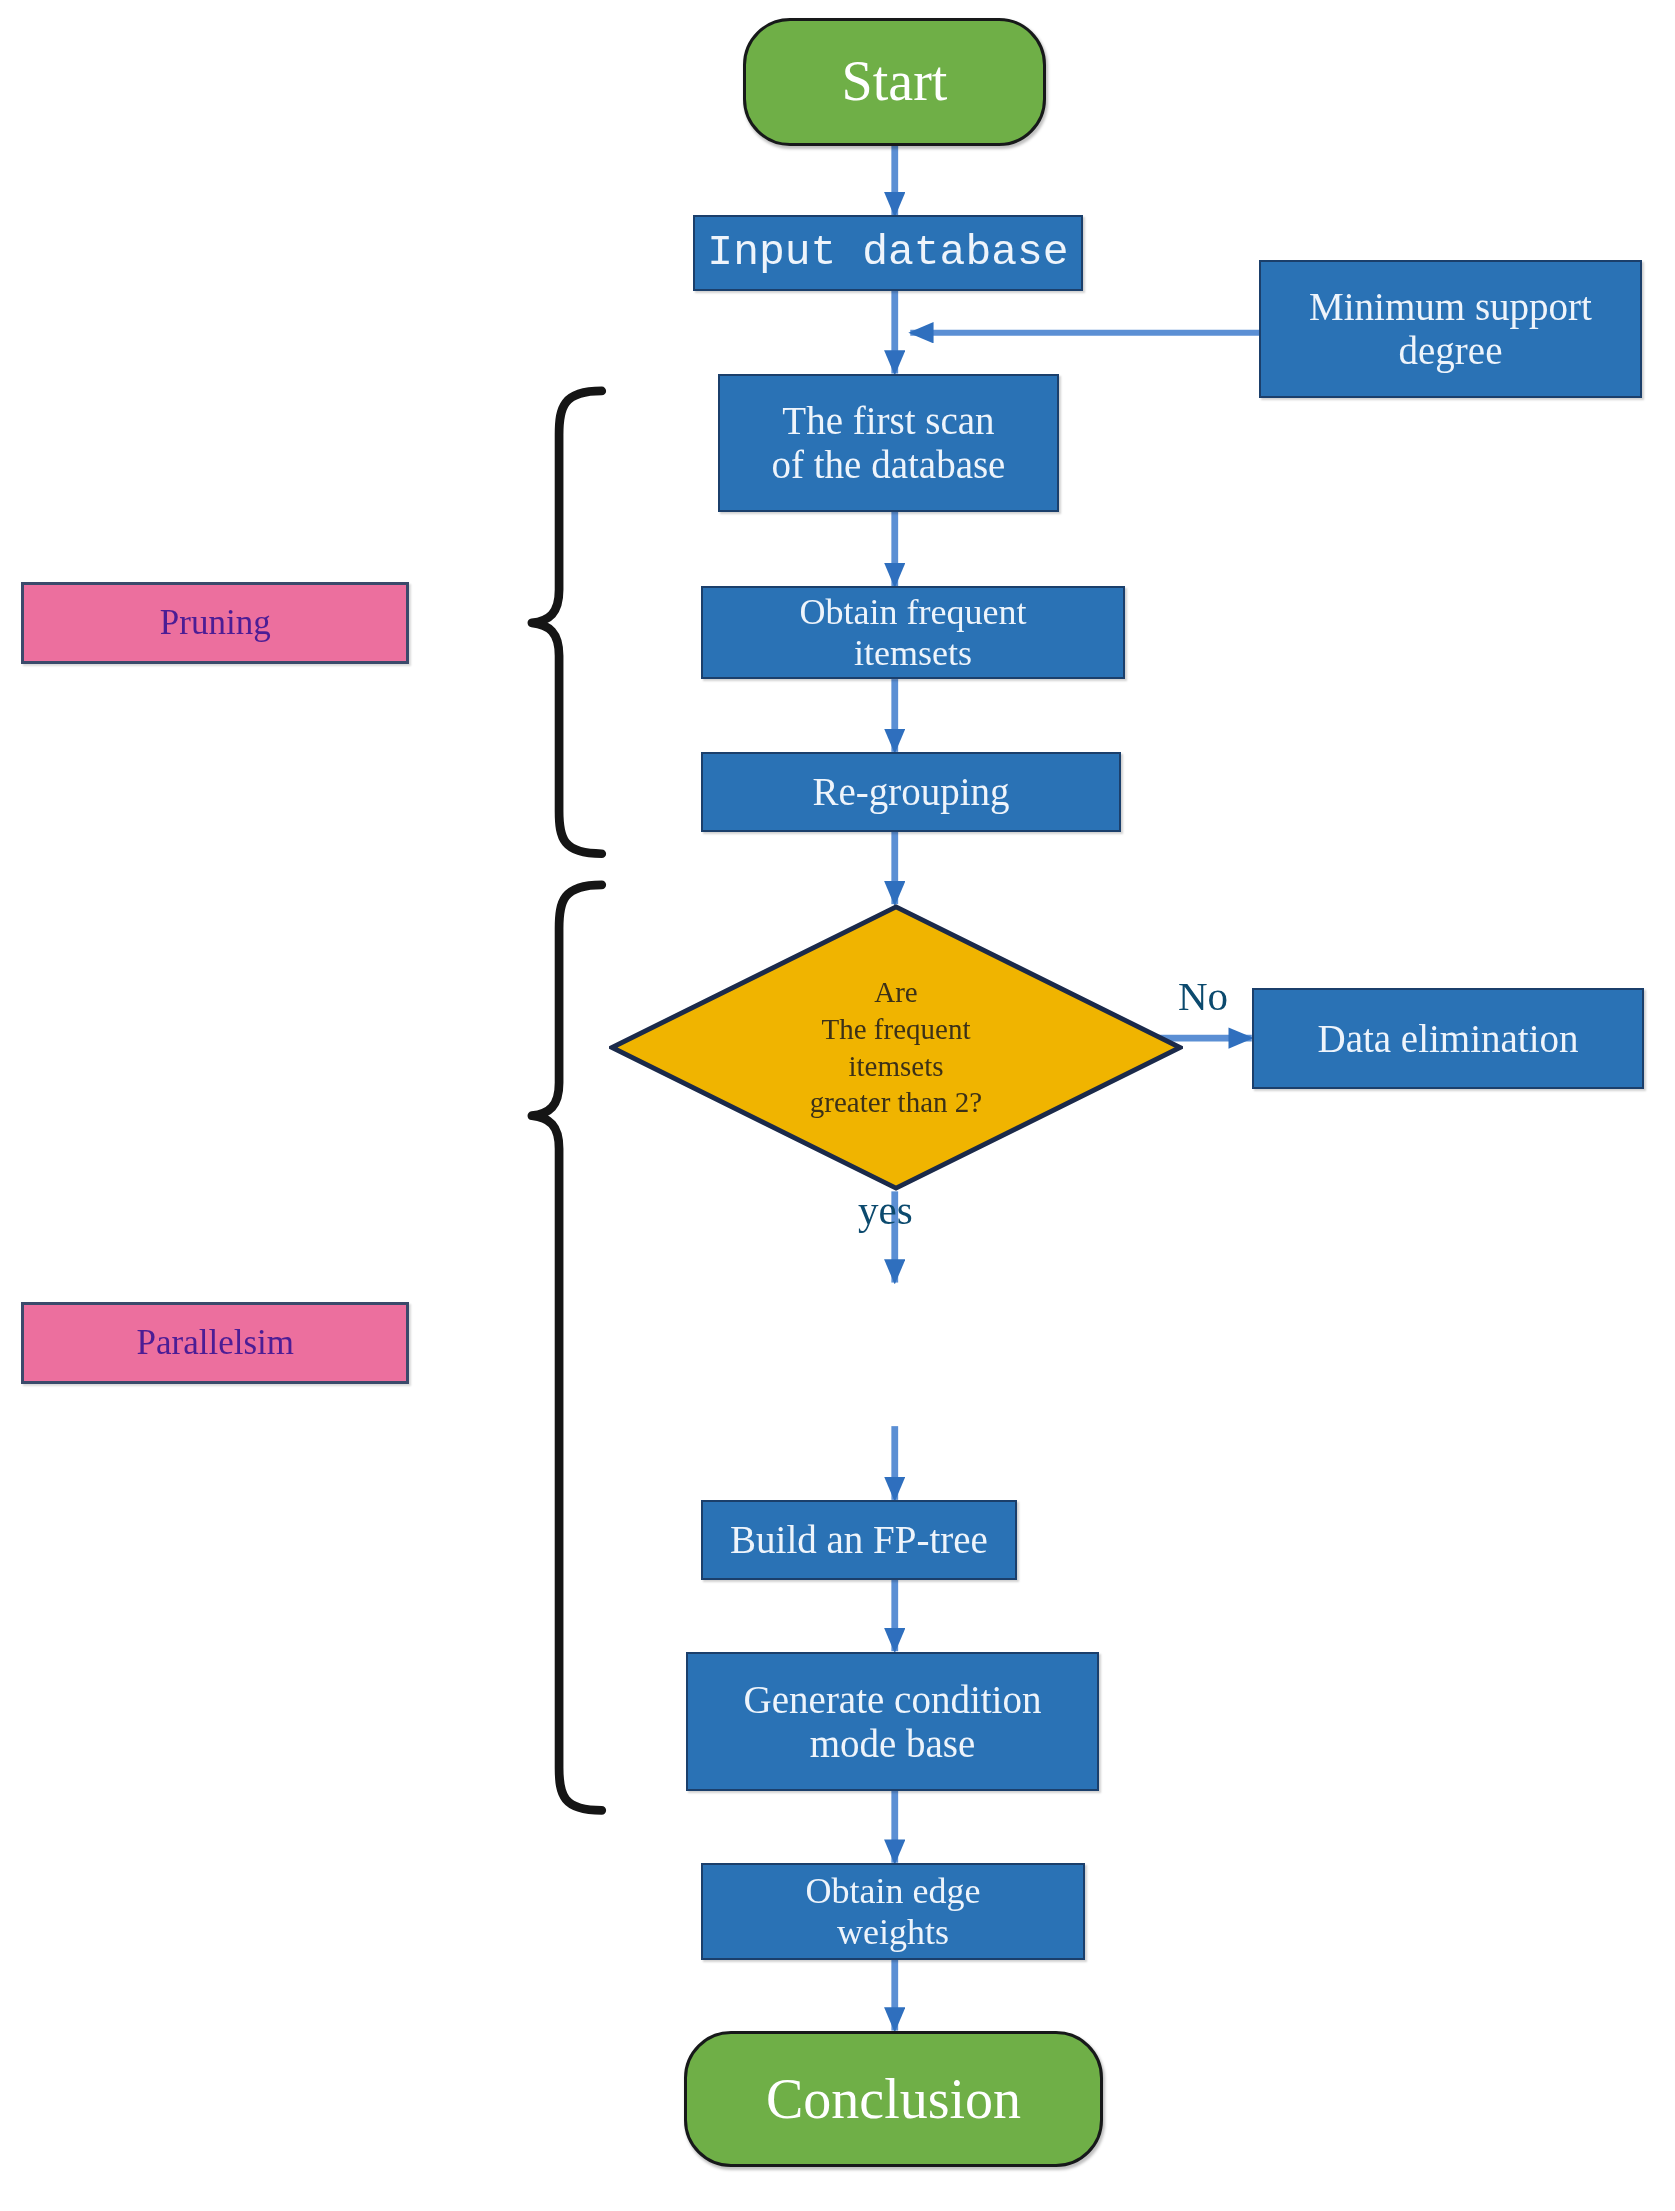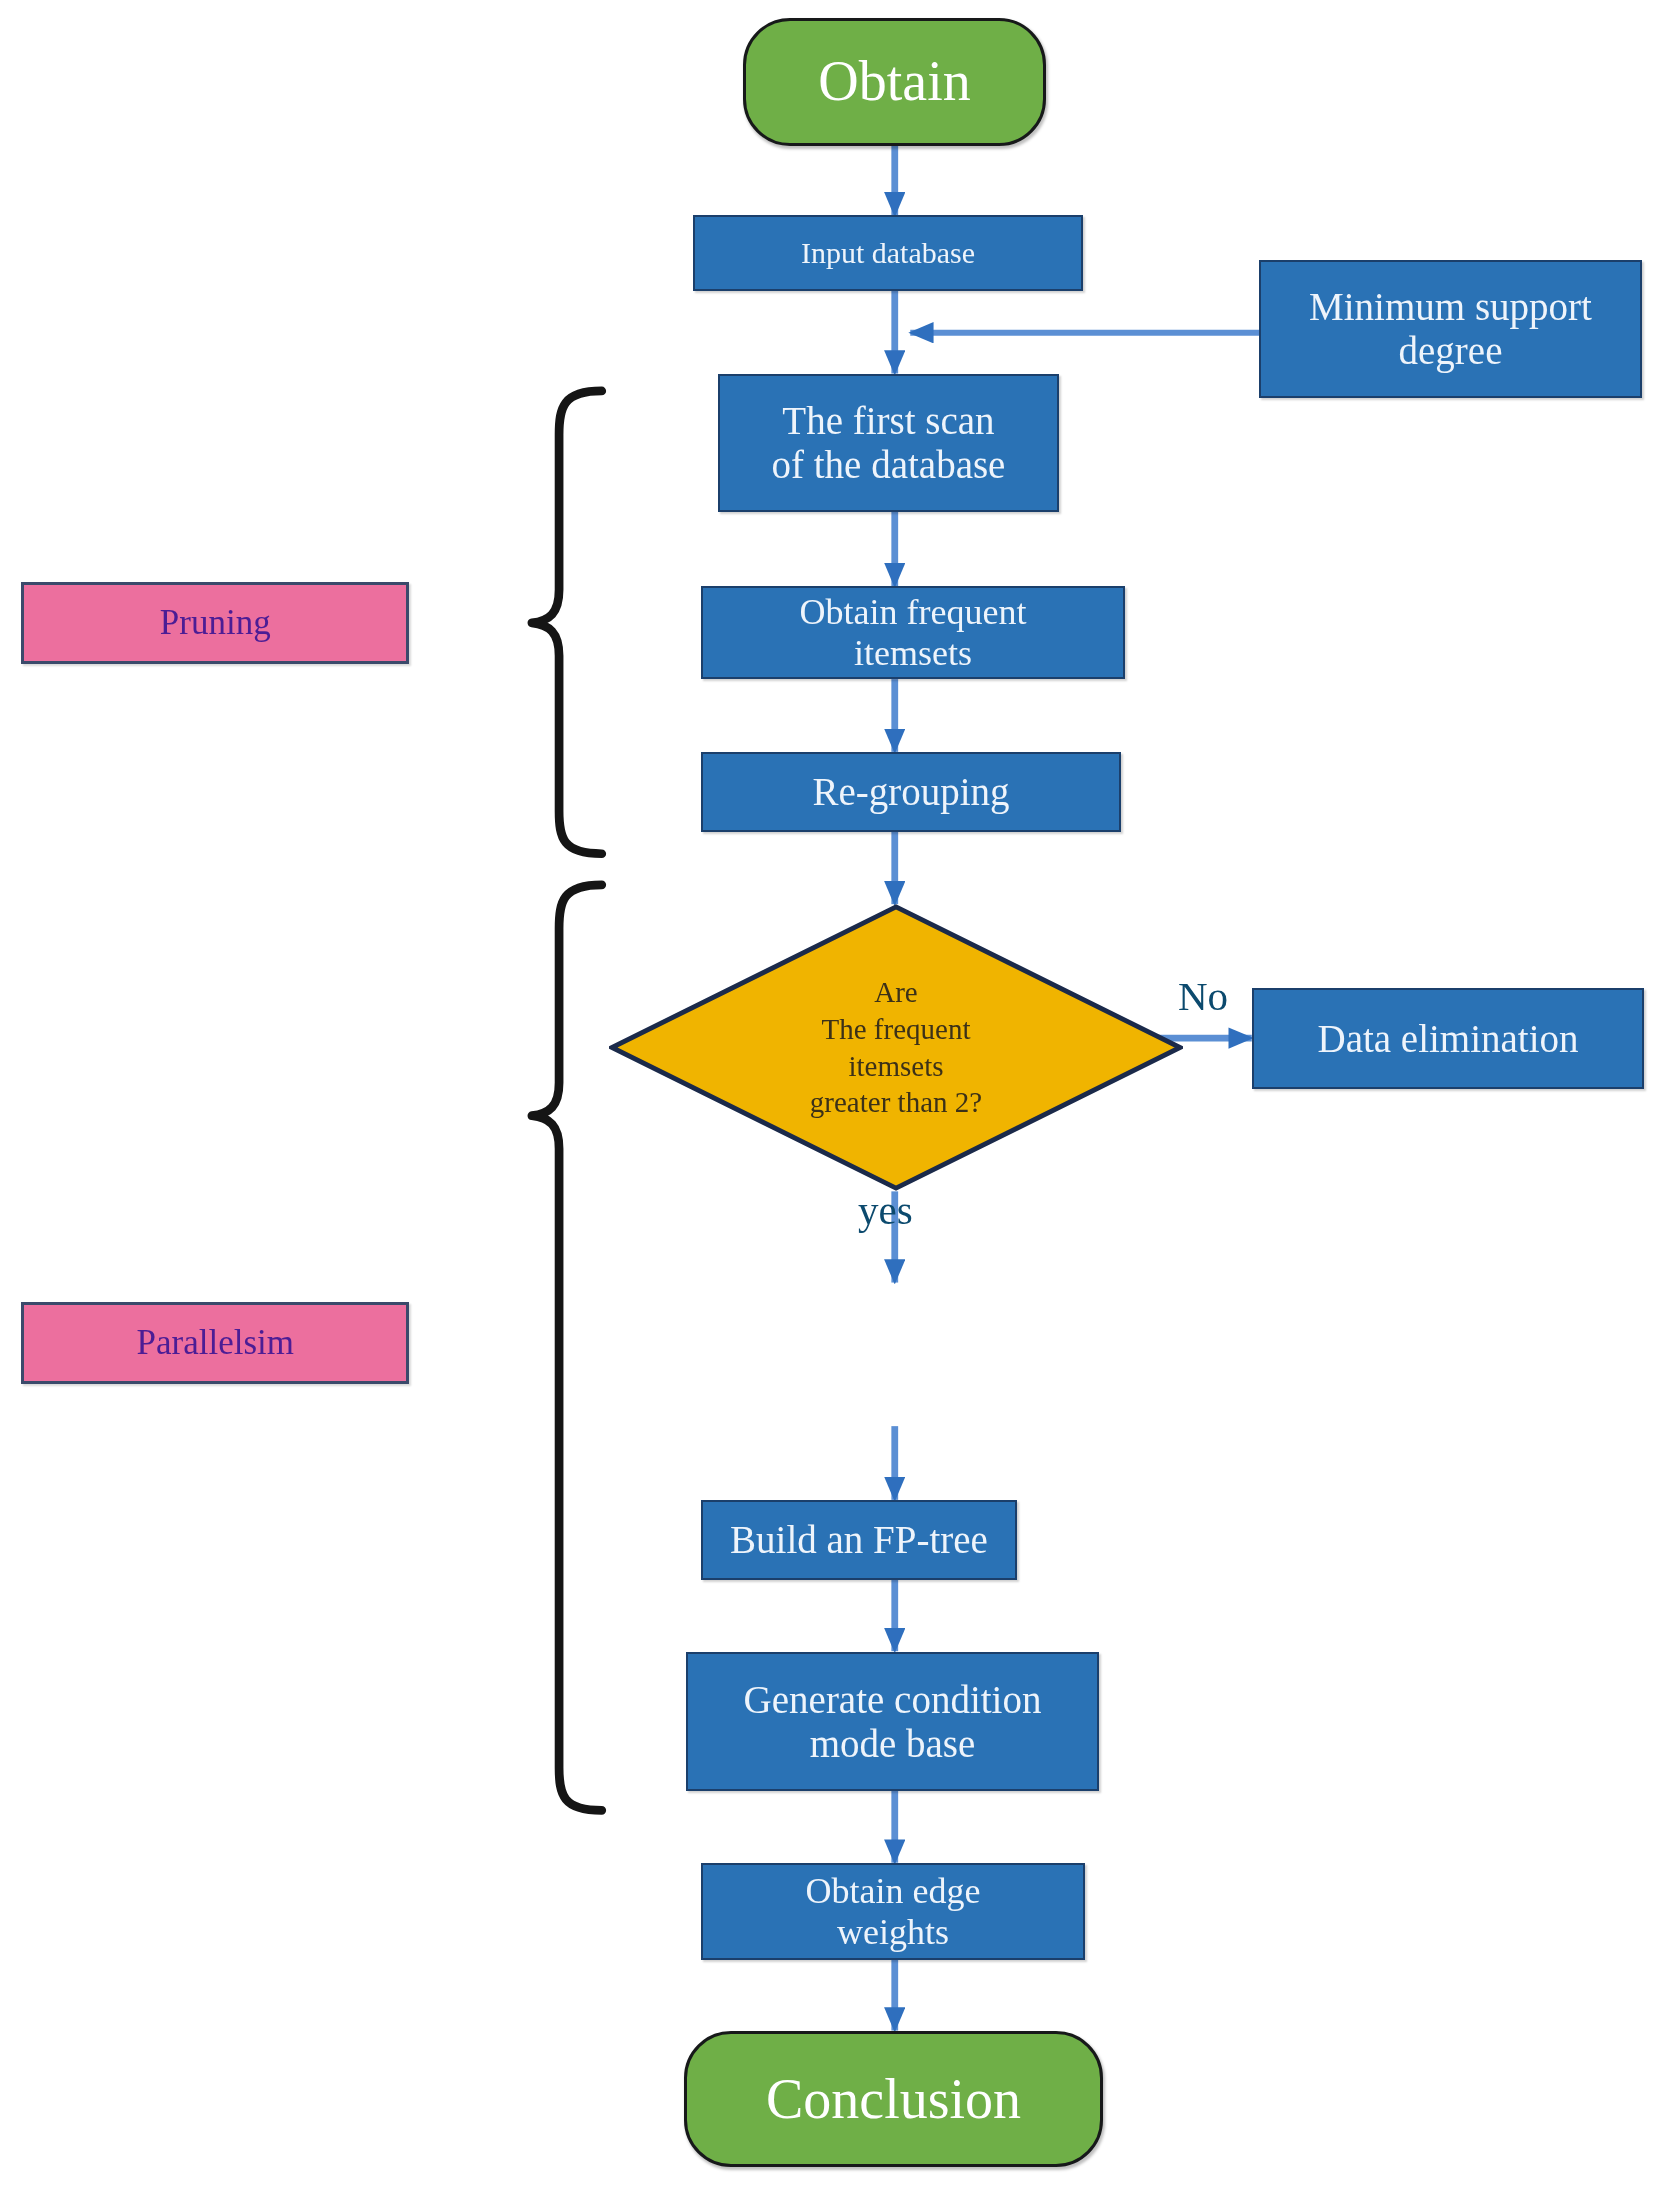--- a/index.html
+++ b/index.html
@@ -138,23 +138,23 @@
       <path d="M 620,912
                C 580,912 576,929 576,957
                L 576,1116
                C 576,1140 566,1148 548,1150
                C 566,1152 576,1160 576,1184
                L 576,1822
                C 576,1850 580,1866 620,1866"></path>
     </g>
   </svg>
 
-  <div class="node node-terminator" style="left:743px; top:17.5px; width:303px; height:128px; font-size:56px;">Obtain</div>
+  <div class="node node-terminator" style="left:743px; top:17.5px; width:303px; height:128px; font-size:56px;">Start</div>
 
-  <div class="node node-process" style="left:693px; top:215px; width:390px; height:76px; font-size:30px;">Input database</div>
+  <div class="node node-process" style="left:693px; top:215px; width:390px; height:76px; font-size:43px;font-family:Liberation Mono, monospace;">Input database</div>
 
   <div class="node node-process" style="left:718px; top:374px; width:341px; height:138px; font-size:39px;">The first scan
 of the database</div>
 
   <div class="node node-process" style="left:1259px; top:260px; width:383px; height:138px; font-size:39px;">Minimum support
 degree</div>
 
   <div class="node node-process" style="left:701px; top:586px; width:424px; height:93px; font-size:36px;">Obtain frequent
 itemsets</div>
 

